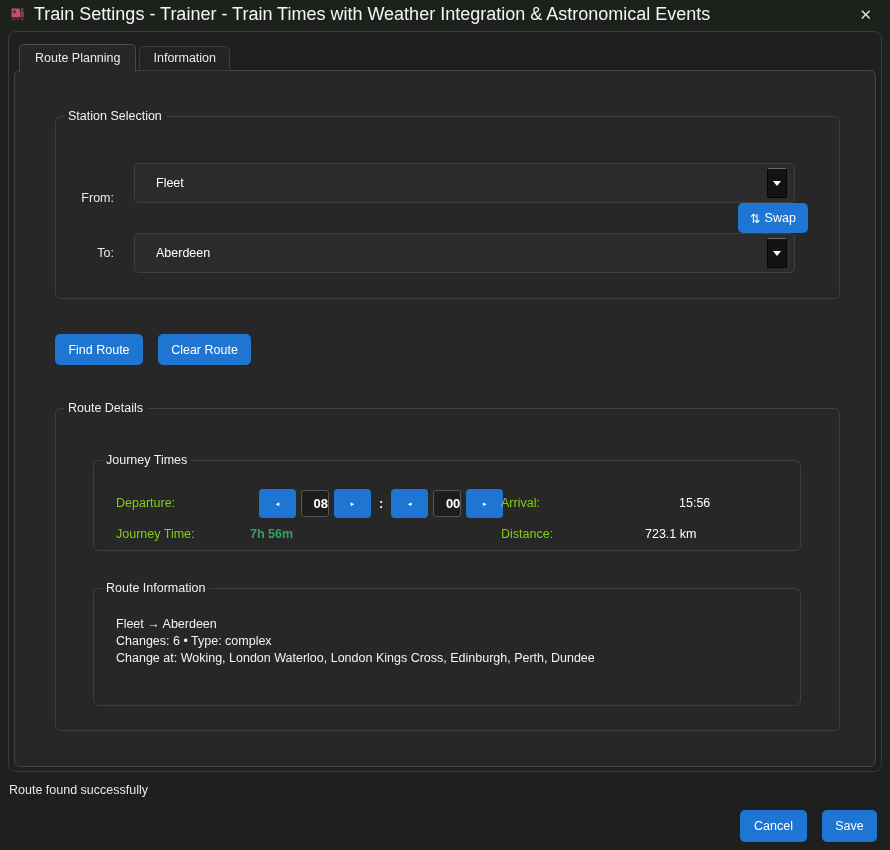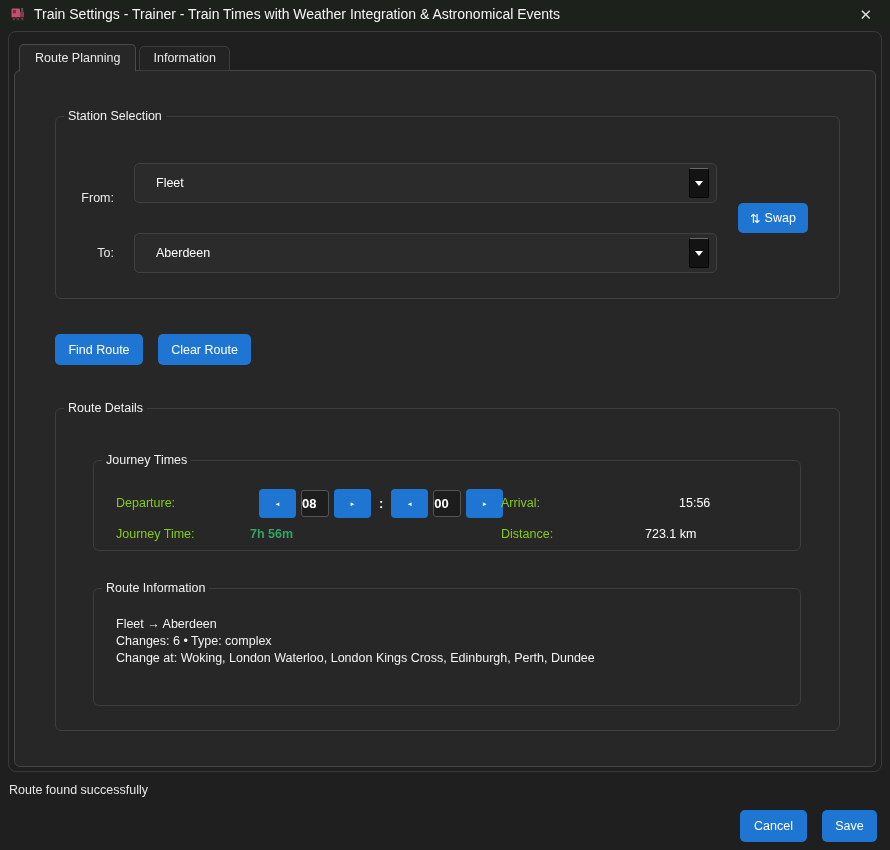--- a/index.html
+++ b/index.html
@@ -8,21 +8,21 @@
     width:890px; height:850px; position:relative; overflow:hidden;
     background:#1f1f1f; color:#f0f0f0;
     font-family:"Liberation Sans", sans-serif; font-size:12.5px;
   }
 
   
   .titlebar {
     position:absolute; left:0; top:0; width:890px; height:28px;
     background:#1c211c; display:flex; align-items:center; padding:0 10px; gap:8px;
   }
-  .titlebar .title { color:#f5f5f5; font-size:14px; white-space:nowrap; }
+  .titlebar .title { color:#f5f5f5; font-size:18px; white-space:nowrap; }
   .close-btn {
     margin-left:auto; color:#dcdcdc; font-size:15px; line-height:1;
     padding:2px 8px; cursor:default;
   }
 
   
   .outer {
     position:absolute; left:8px; top:31px; width:874px; height:741px;
     border:1px solid #3a3a3a; border-radius:8px;
   }
@@ -50,21 +50,21 @@
     border:1px solid #3e3e3e; border-radius:6px;
   }
   fieldset.group > legend {
     margin-left:8px; padding:0 4px; font-size:12.5px; color:#f0f0f0;
   }
 
   
   .fs-station { left:40px; top:38px; width:785px; height:190px; }
   .field-label { position:absolute; width:58px; text-align:right; color:#eaeaea; }
   .combo {
-    position:absolute; left:78px; width:583px; height:40px;
+    position:absolute; left:78px; width:661px; height:40px;
     background:#2b2b2b; border:1px solid #404040; border-radius:5px;
     display:flex; align-items:center; padding-left:21px; color:#ffffff; cursor:default;
   }
   .combo-btn {
     position:absolute; right:7px; top:4px; width:20px; height:30px;
     background:#131313; border:1px solid #050505; border-top-color:#6a6a6a; border-radius:2px;
     display:flex; align-items:center; justify-content:center;
   }
   .combo-tri {
     width:0; height:0;
@@ -95,21 +95,21 @@
     position:absolute; left:165px; top:22px; height:29px;
     display:flex; align-items:center; gap:5px;
   }
   .spin-btn {
     width:37px; height:29px; background:#1e76d2; border:none; border-radius:4px;
     color:#ffffff; font-size:6px; line-height:1;
     display:flex; align-items:center; justify-content:center; cursor:default;
   }
   .spin-box {
     width:28px; height:27px; background:#1d1d1d; border:1px solid #555555; border-radius:3px;
-    color:#ffffff; font-weight:bold; font-size:13px; text-align:left; line-height:25px;
+    color:#ffffff; font-weight:bold; font-size:13px; text-align:right; line-height:25px;
   }
   .spin-colon { color:#ffffff; font-weight:bold; font-size:13px; margin:0 3px; }
 
   .info-lines { position:absolute; left:22px; top:21px; line-height:17px; color:#f2f2f2; }
 
   
   .status { position:absolute; left:9px; top:783px; color:#e6e6e6; }
   .footer { position:absolute; right:13px; top:810px; display:flex; gap:15px; }
   .btn-cancel { width:67px; height:32px; }
   .btn-save { width:55px; height:32px; }

